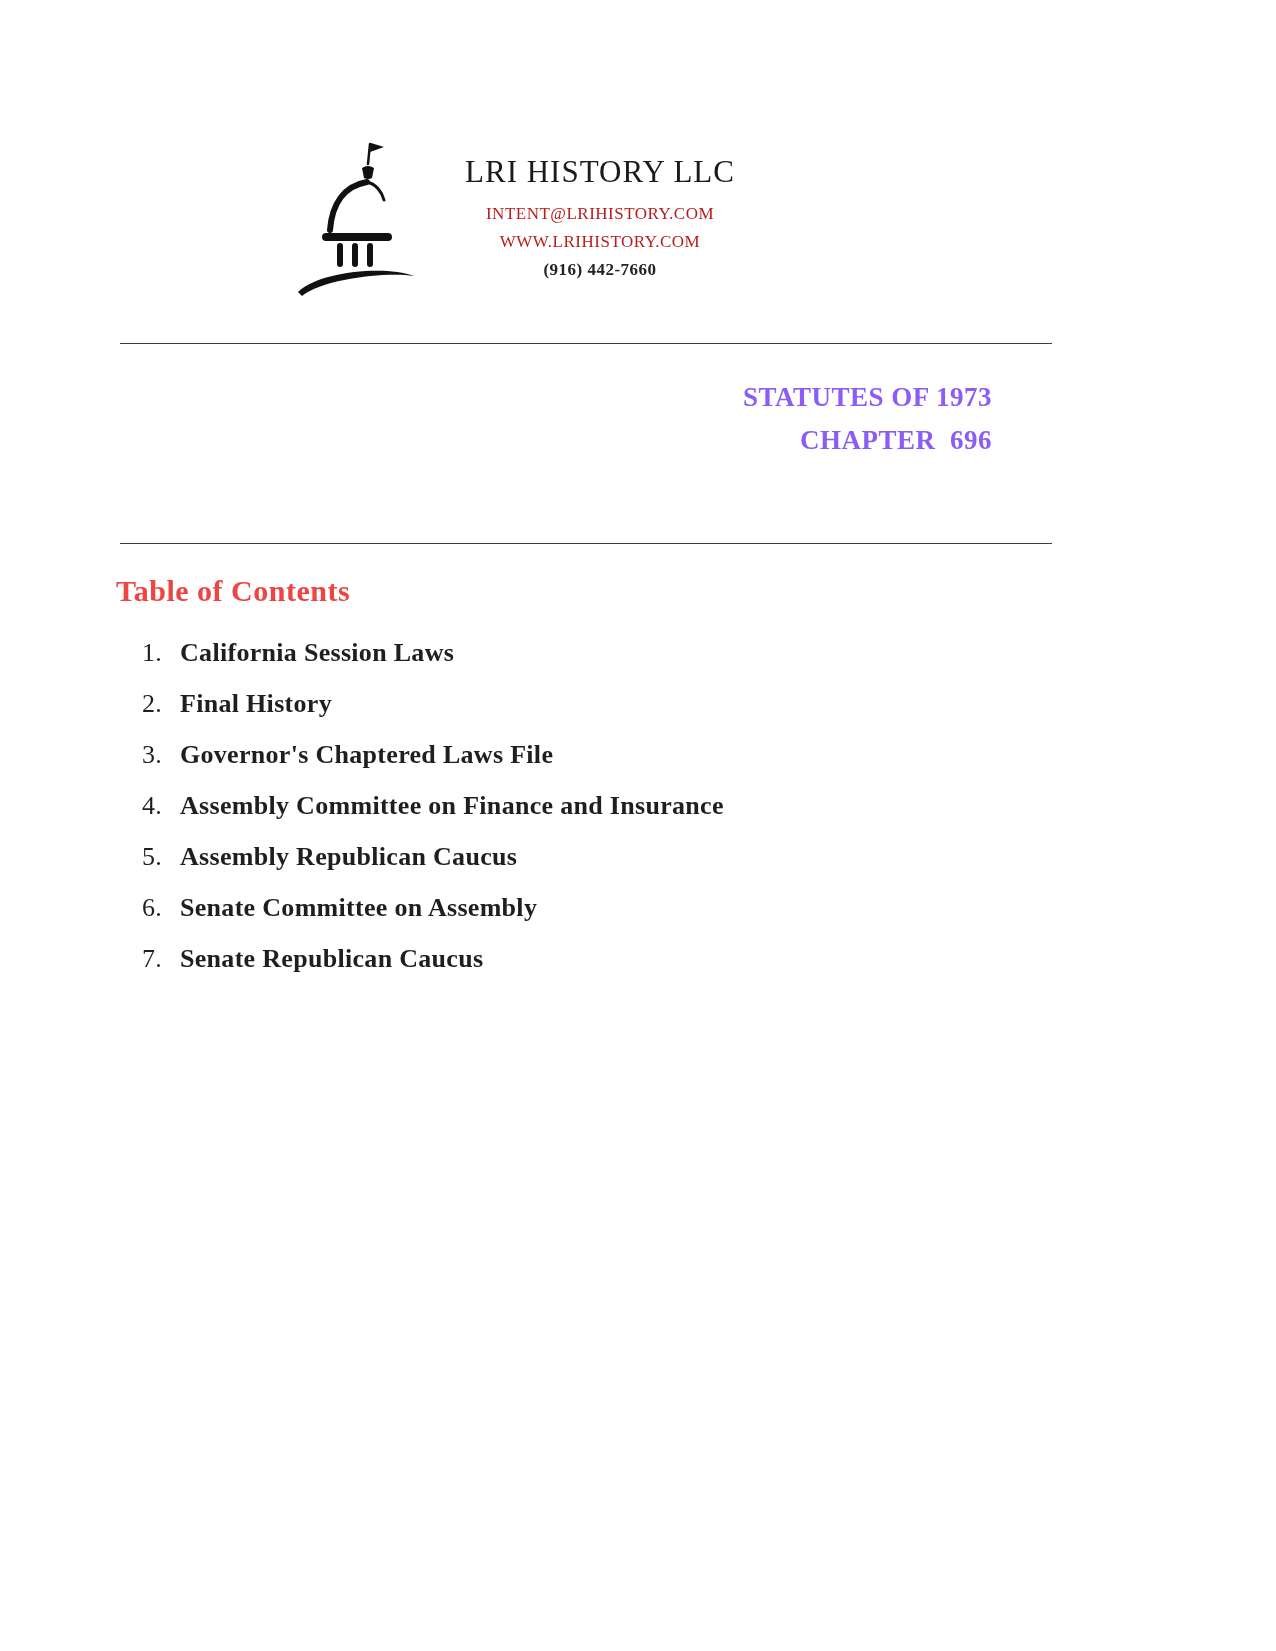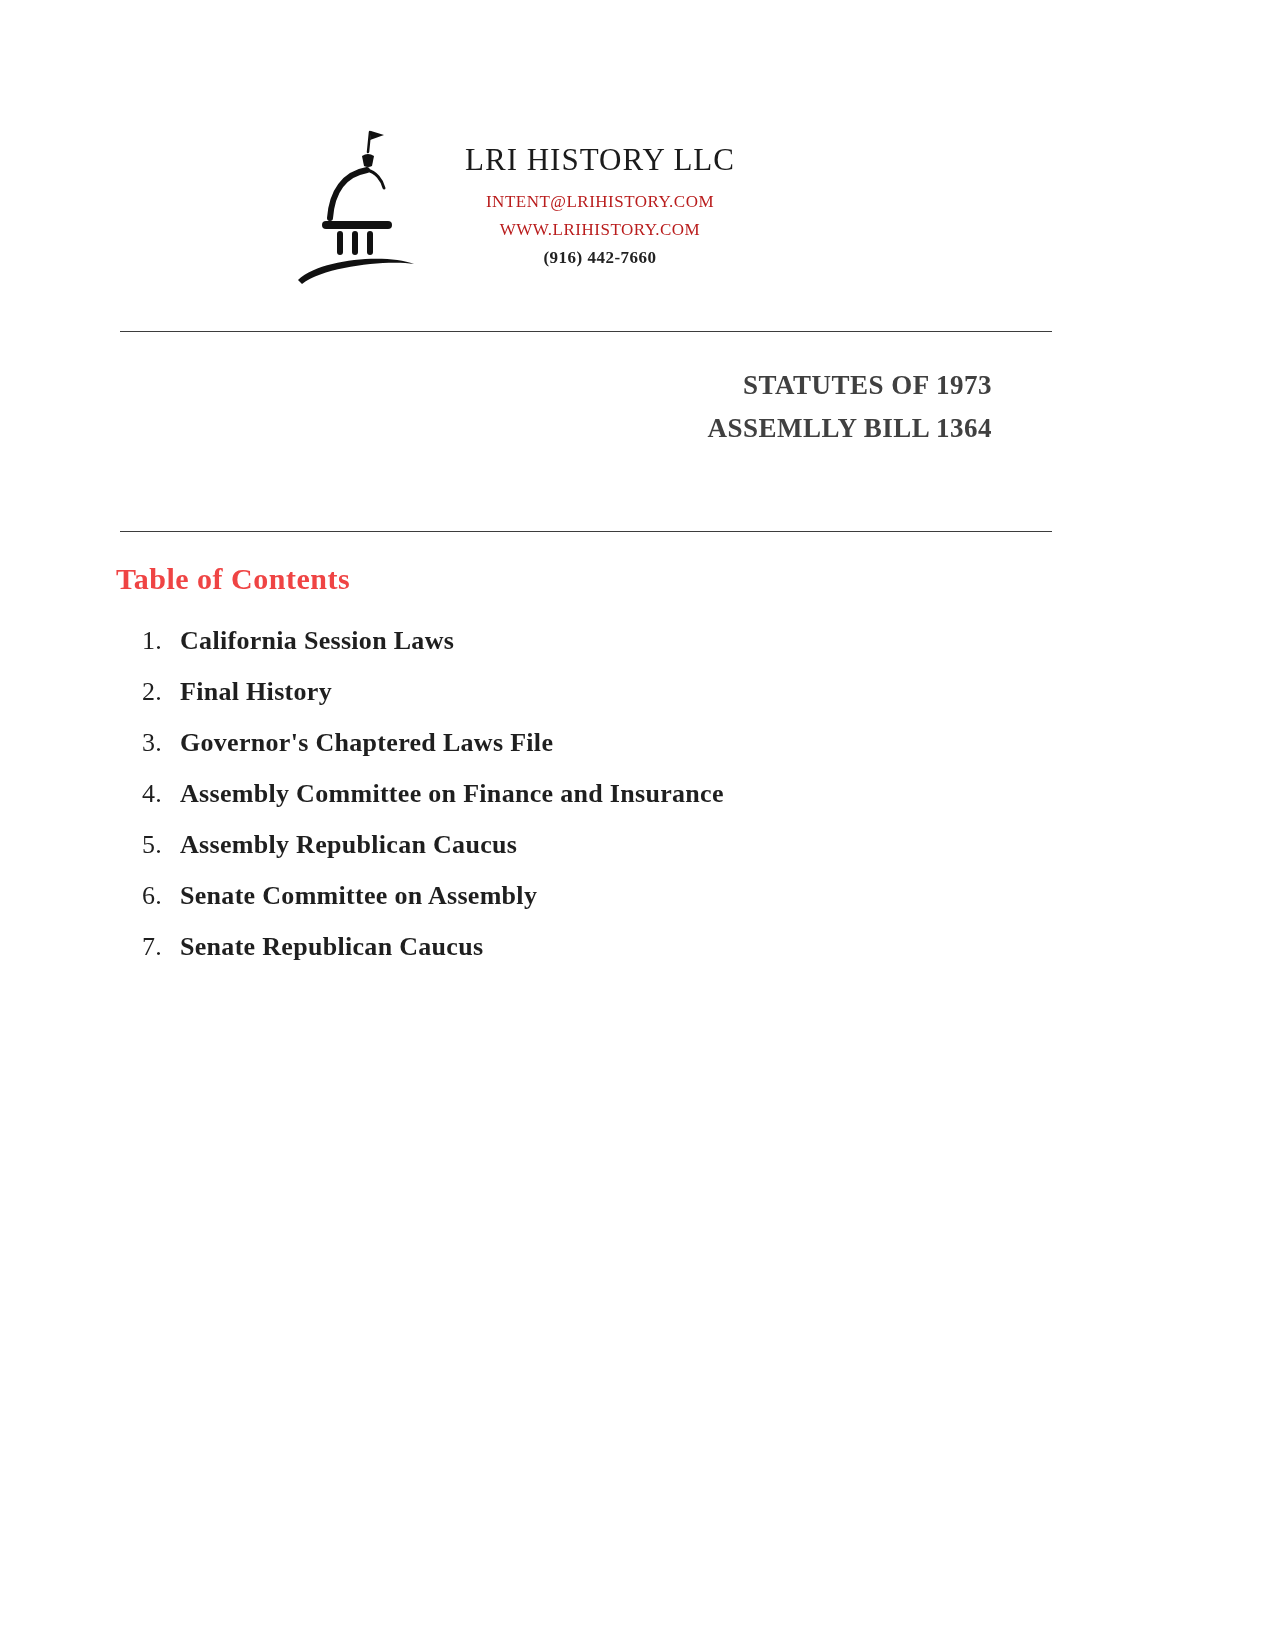--- a/index.html
+++ b/index.html
@@ -6,21 +6,21 @@
   html, body { background: #ffffff; }
   body {
     font-family: "Liberation Serif", "DejaVu Serif", serif;
     color: #1c1c1c;
   }
   .page {
     position: relative;
     width: 1276px;
     height: 1477px;
     background: #ffffff;
-    margin: 4px auto;
+    margin: 16px auto;
     overflow: hidden;
   }
 
   
   .header {
     position: absolute;
     top: 118px;
     left: 0;
     width: 100%;
     height: 190px;
@@ -73,21 +73,21 @@
   .rule-2 { top: 527px; }
 
   
   .statutes-block {
     position: absolute;
     top: 366px;
     left: 120px;
     width: 872px;
     text-align: right;
     font-weight: bold;
-    color: #404040;
+    color: #8b5cf6;
     font-size: 27px;
     letter-spacing: 0.5px;
   }
   .statutes-block .line {
     margin-bottom: 12px;
     white-space: pre;
   }
 
   
   .toc-heading {
@@ -155,21 +155,21 @@
       <div class="contact-line">INTENT@LRIHISTORY.COM</div>
       <div class="contact-line">WWW.LRIHISTORY.COM</div>
       <div class="phone-line">(916) 442-7660</div>
     </div>
   </div>
 
   <div class="rule rule-1"></div>
 
   <div class="statutes-block">
     <div class="line">STATUTES OF 1973</div>
-    <div class="line">ASSEMLLY BILL 1364</div>
+    <div class="line">CHAPTER  696</div>
   </div>
 
   <div class="rule rule-2"></div>
 
   <div class="toc-heading">Table of Contents</div>
 
   <div class="toc-list">
     <div class="toc-item">
       <span class="toc-num">1.</span>
       <span class="toc-label">California Session Laws</span>

